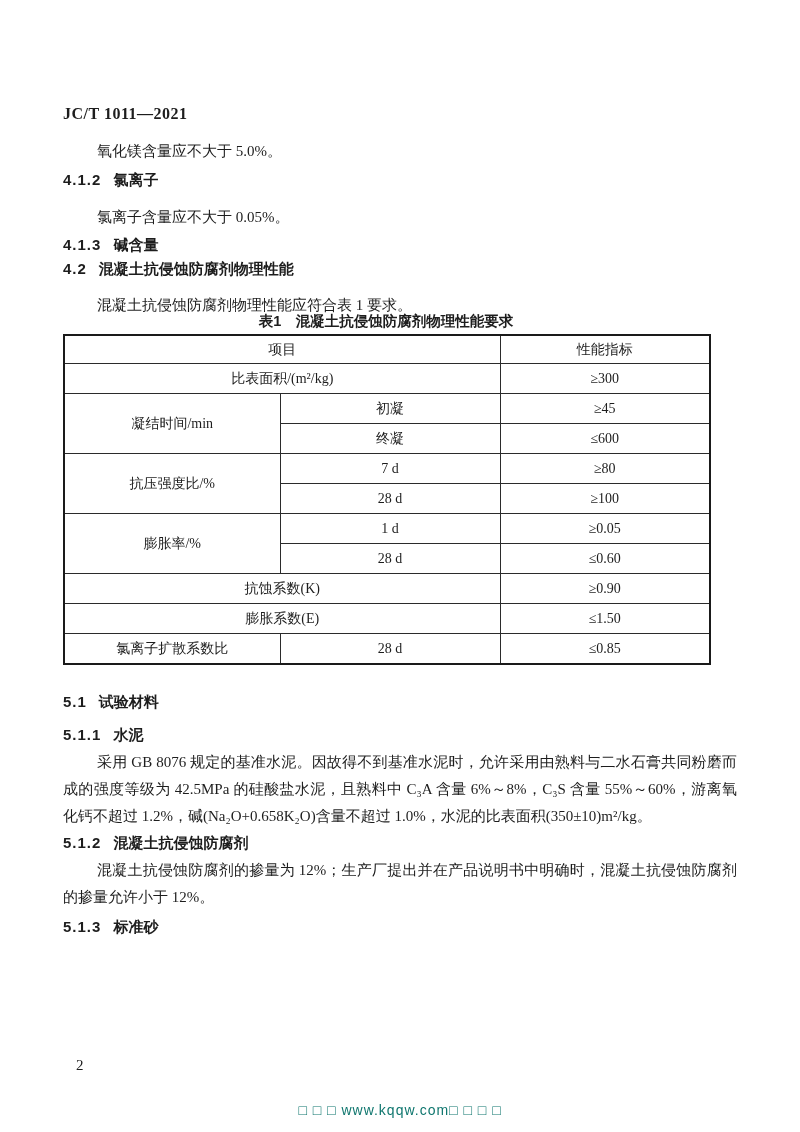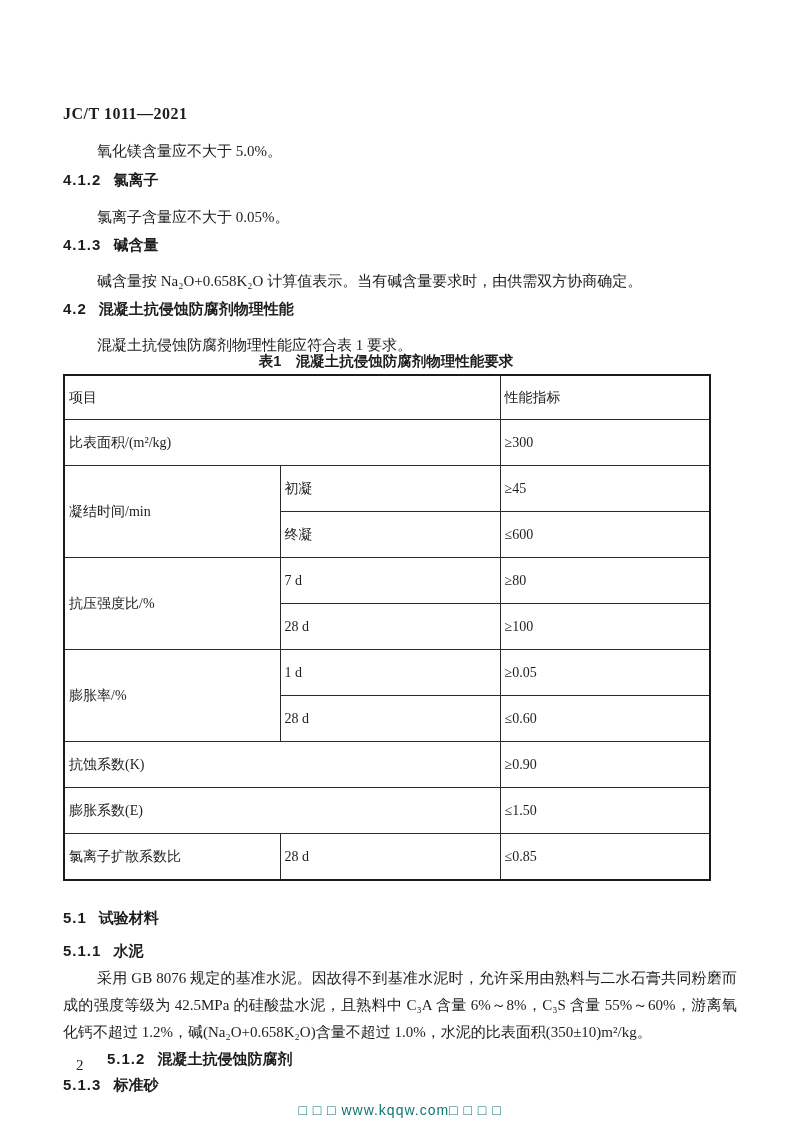--- a/index.html
+++ b/index.html
@@ -24,22 +24,22 @@
   .caption{
     font-family:"Liberation Sans","DejaVu Sans",sans-serif;font-weight:bold;
     font-size:14.5px;line-height:20px;width:646px;text-align:center;
   }
   table.t1{
     border-collapse:collapse;table-layout:fixed;width:646px;
     border:2px solid #1a1a1a;
     font-size:14px;
   }
   table.t1 td{
-    border:1px solid #2b2b2b;text-align:left;vertical-align:middle;
-    height:29px;padding:8px 4px;overflow:hidden;
+    border:1px solid #2b2b2b;text-align:center;vertical-align:middle;
+    height:29px;padding:0 4px;overflow:hidden;
   }
   table.t1 tr.thead-row td{height:27px;}
   .page-number{
     position:absolute;left:76px;top:1056px;font-size:15px;line-height:18px;
   }
   .footer{
     position:absolute;left:0;top:1100px;width:800px;text-align:center;
     font-family:"Liberation Sans","DejaVu Sans",sans-serif;
     font-size:14px;line-height:20px;color:#0f766e;letter-spacing:1px;
   }
@@ -55,21 +55,20 @@
     <p class="para" style="margin-top:13px;">氧化镁含量应不大于 5.0%。</p>
 
     <div class="h" style="margin-top:5px;">
       <span class="hnum">4.1.2</span><span class="htitle">氯离子</span>
     </div>
     <p class="para" style="margin-top:13px;">氯离子含量应不大于 0.05%。</p>
 
     <div class="h" style="margin-top:4px;">
       <span class="hnum">4.1.3</span><span class="htitle">碱含量</span>
     </div>
-    <p class="para" style="margin-top:12px;">碱含量按 Na₂O+0.658K₂O 计算值表示。当有碱含量要求时，由供需双方协商确定。</p>
 
     <div class="h" style="margin-top:4px;">
       <span class="hnum">4.2</span><span class="htitle">混凝土抗侵蚀防腐剂物理性能</span>
     </div>
     <p class="para" style="margin-top:12px;">混凝土抗侵蚀防腐剂物理性能应符合表 1 要求。</p>
 
     <div class="caption" style="margin-top:-8px;">表1　混凝土抗侵蚀防腐剂物理性能要求</div>
 
     <table class="t1" style="margin-top:3px;">
       <colgroup>
@@ -132,23 +131,24 @@
 
     <div class="h" style="margin-top:27px;">
       <span class="hnum">5.1</span><span class="htitle">试验材料</span>
     </div>
 
     <div class="h" style="margin-top:13px;">
       <span class="hnum">5.1.1</span><span class="htitle">水泥</span>
     </div>
     <p class="para" style="margin-top:4px;line-height:27px;">采用 GB 8076 规定的基准水泥。因故得不到基准水泥时，允许采用由熟料与二水石膏共同粉磨而成的强度等级为 42.5MPa 的硅酸盐水泥，且熟料中 C₃A 含量 6%～8%，C₃S 含量 55%～60%，游离氧化钙不超过 1.2%，碱(Na₂O+0.658K₂O)含量不超过 1.0%，水泥的比表面积(350±10)m²/kg。</p>
 
-    <div class="h" style="margin-top:3px;margin-left:44px;">
+    <div class="h" style="margin-top:3px;">
       <span class="hnum">5.1.2</span><span class="htitle">混凝土抗侵蚀防腐剂</span>
     </div>
+    <p class="para" style="margin-top:4px;line-height:27px;">混凝土抗侵蚀防腐剂的掺量为 12%；生产厂提出并在产品说明书中明确时，混凝土抗侵蚀防腐剂的掺量允许小于 12%。</p>
 
     <div class="h" style="margin-top:6px;">
       <span class="hnum">5.1.3</span><span class="htitle">标准砂</span>
     </div>
 
   </div>
 
   <div class="page-number">2</div>
   <div class="footer">□ □ □  www.kqqw.com□ □ □ □</div>
 </div>

